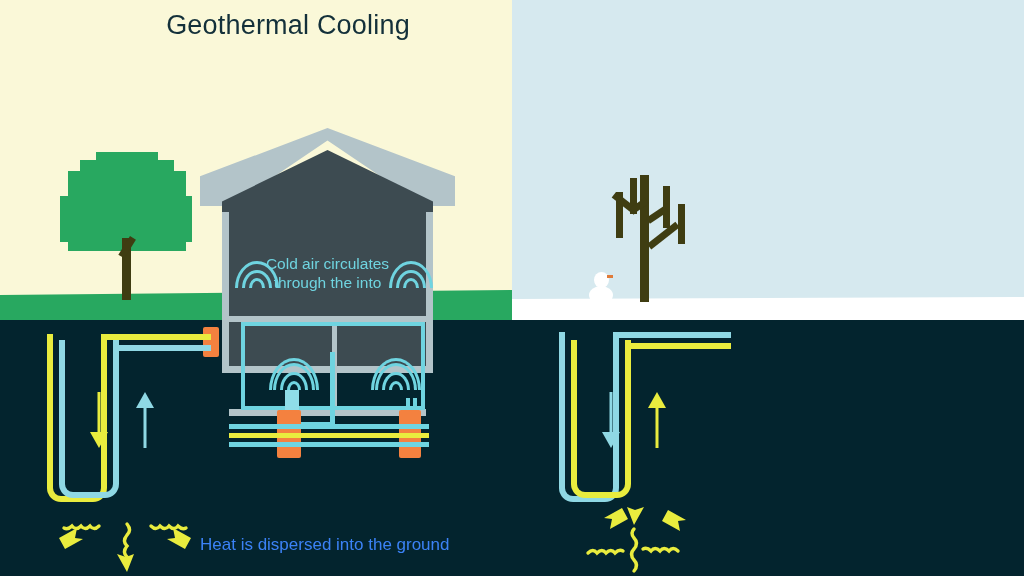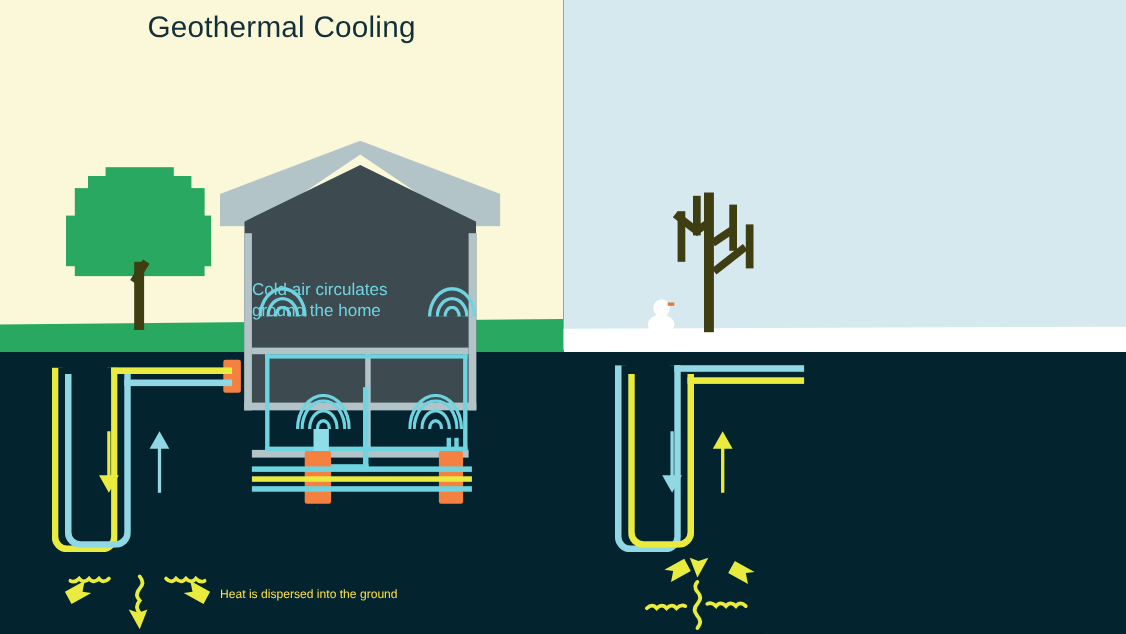--- a/index.html
+++ b/index.html
@@ -1,21 +1,21 @@
 <!DOCTYPE html>
 <html><head>
 <meta charset="utf-8">
 <style>
   * { margin:0; padding:0; box-sizing:border-box; }
   html,body { width:1024px; height:576px; overflow:hidden;
     font-family:"Liberation Sans", sans-serif; background:#03242e; }
   #stage { position:relative; width:1024px; height:576px; overflow:hidden; }
 
   .panel { position:absolute; top:0; height:576px; width:512px; overflow:hidden; }
-  #panel-cooling { left:0; }
+  #panel-cooling { left:0;padding-left:32px; }
   #panel-heating { left:512px; }
 
   .sky { position:absolute; left:0; top:0; width:512px; height:318px; }
   #sky-cool { background:#faf8d8; }
   #sky-heat { background:#d6e9ef; }
 
   .ground { position:absolute; left:0; top:318px; width:512px; height:258px;
     background:#03242e; }
 
   
@@ -46,21 +46,21 @@
     background:#3d4b51; clip-path: polygon(50% 0, 100% 78%, 100% 100%, 0 100%, 0 78%); }
 
   .body { position:absolute; left:22px; top:84px; width:211px; height:161px;
     background:#3d4b51; border-left:7px solid #b3c4c9; border-right:7px solid #b3c4c9;
     border-bottom:7px solid #b3c4c9; }
 
   .floor-line { position:absolute; background:#b3c4c9; }
   .f1 { left:0; top:104px; width:100%; height:6px; }   
   .f2 { left:0; top:197px; width:100%; height:7px; }   
 
-  .wall-text { position:absolute; left:0; top:42px; width:100%; 
+  .wall-text { position:absolute; left:0; top:42px; width:100%; text-align:center;
     font-size:15.5px; line-height:19px; }
   #text-cool { color:#6fd4e0; }
 
   
   .room-div { position:absolute; width:5px; background:#b3c4c9; }
 
   
   .arcs { position:absolute; overflow:hidden; }
   .arcs i { position:absolute; left:50%; bottom:0; border-style:solid;
     border-bottom:none; border-radius:50% 50% 0 0 / 100% 100% 0 0;
@@ -75,21 +75,21 @@
   
   .loop { position:absolute; border-style:solid; border-top:none;
     border-radius:0 0 14px 14px; }
 
   .arrow { position:absolute; }
 
   
   .sq { position:absolute; }
 
   
-  .caption { position:absolute; font-size:11px; color:#fde047; }
+  .caption { position:absolute; font-size:17px; color:#3b82f6; }
   #cap-cool { left:200px; top:535px; }
 
   
   .tree-crown { position:absolute; background:#28a860; }
   .trunk { position:absolute; background:#3f3d12; }
   .branch { position:absolute; background:#3f3d12; }
   .snowman { position:absolute; background:#ffffff; border-radius:50%; }
 </style>
 </head>
 <body>
@@ -111,21 +111,21 @@
       <div class="trunk" style="left:122px;top:238px;width:9px;height:62px;"></div>
       <div class="branch" style="left:130px;top:236px;width:7px;height:22px;transform:rotate(32deg);transform-origin:top left;"></div>
     </div>
 
     <div class="house" id="house-cool">
       <div class="roof roof-cool"></div>
       <div class="gable"></div>
       <div class="body">
         <div class="wall-text" id="text-cool">
           <div>Cold air circulates</div>
-          <div>ground the home</div>
+          <div>through the into</div>
         </div>
 
         <div class="arcs" style="left:6px;top:48px;width:44px;height:28px;">
           <i style="width:16px;height:10px;border-width:3px;border-color:#6fd4e0;"></i>
           <i style="width:30px;height:18px;border-width:3px;border-color:#6fd4e0;"></i>
           <i style="width:44px;height:27px;border-width:3px;border-color:#6fd4e0;"></i>
         </div>
         <div class="arcs" style="left:160px;top:48px;width:44px;height:28px;">
           <i style="width:16px;height:10px;border-width:3px;border-color:#6fd4e0;"></i>
           <i style="width:30px;height:18px;border-width:3px;border-color:#6fd4e0;"></i>

